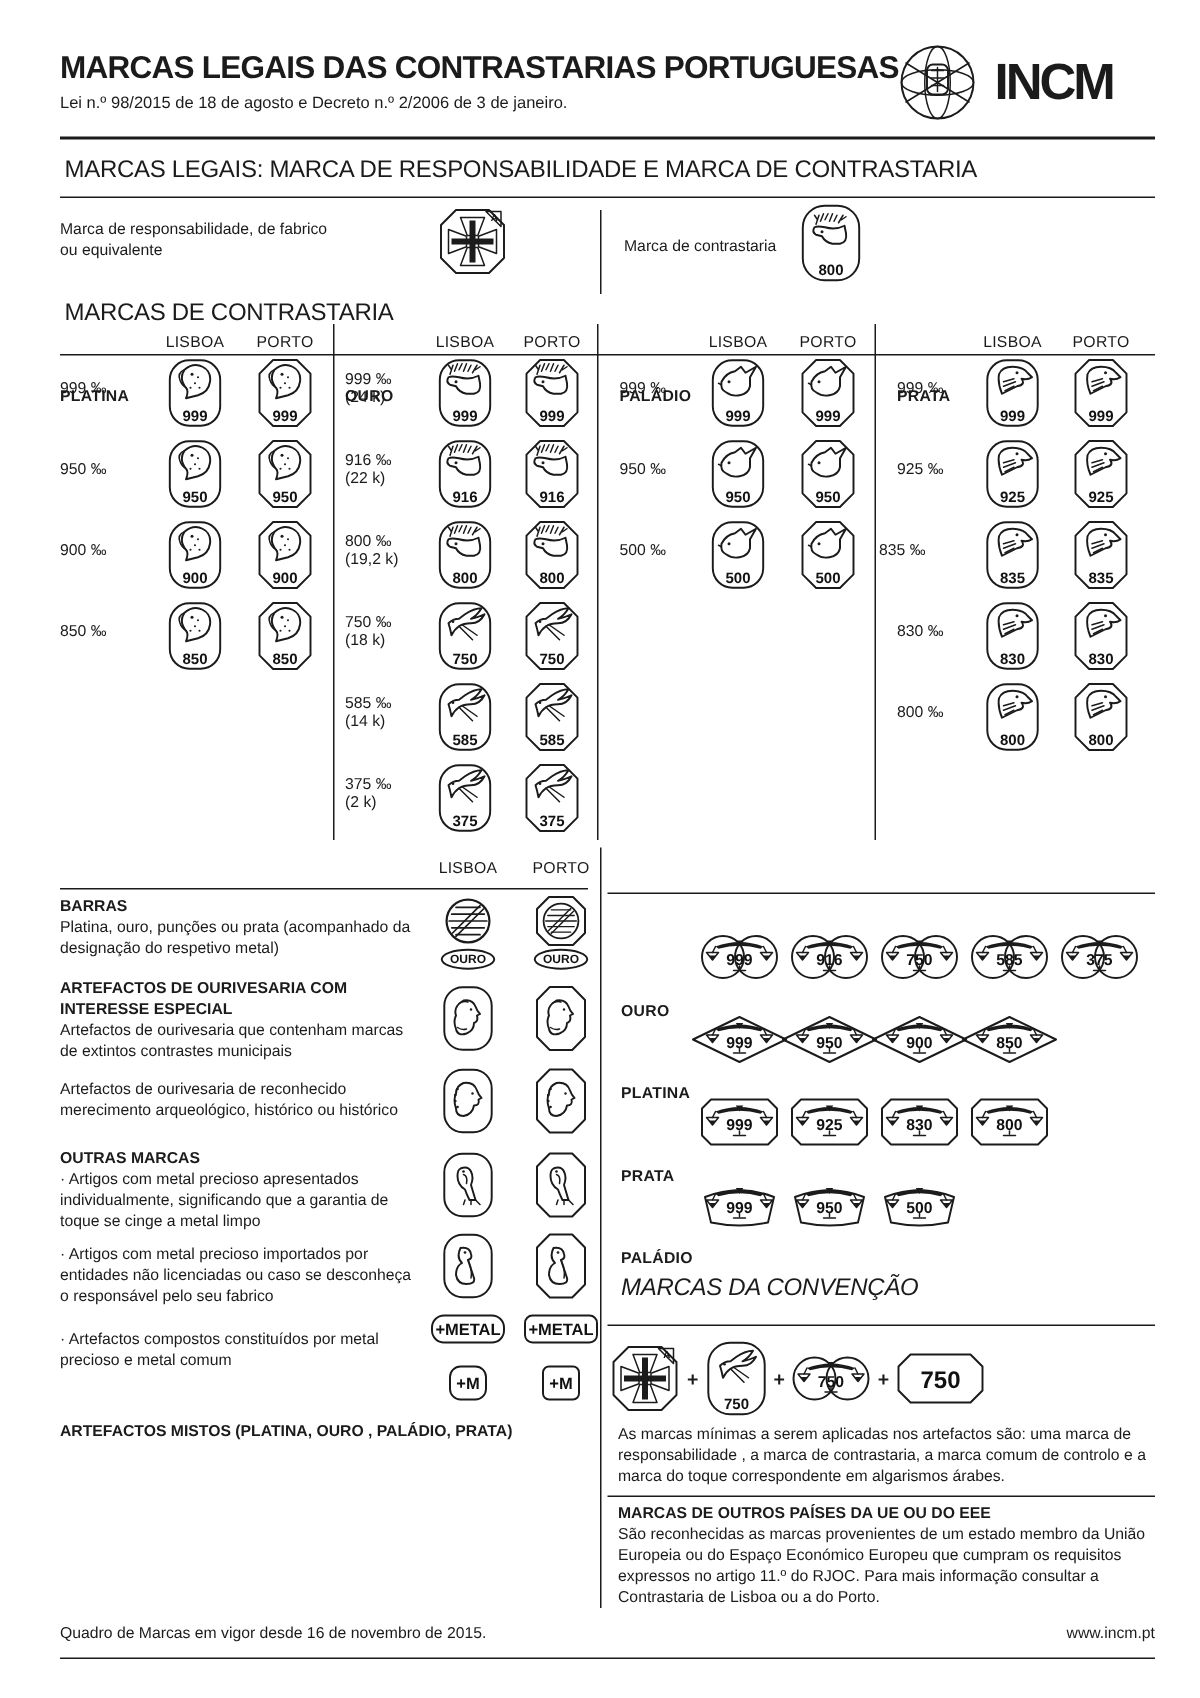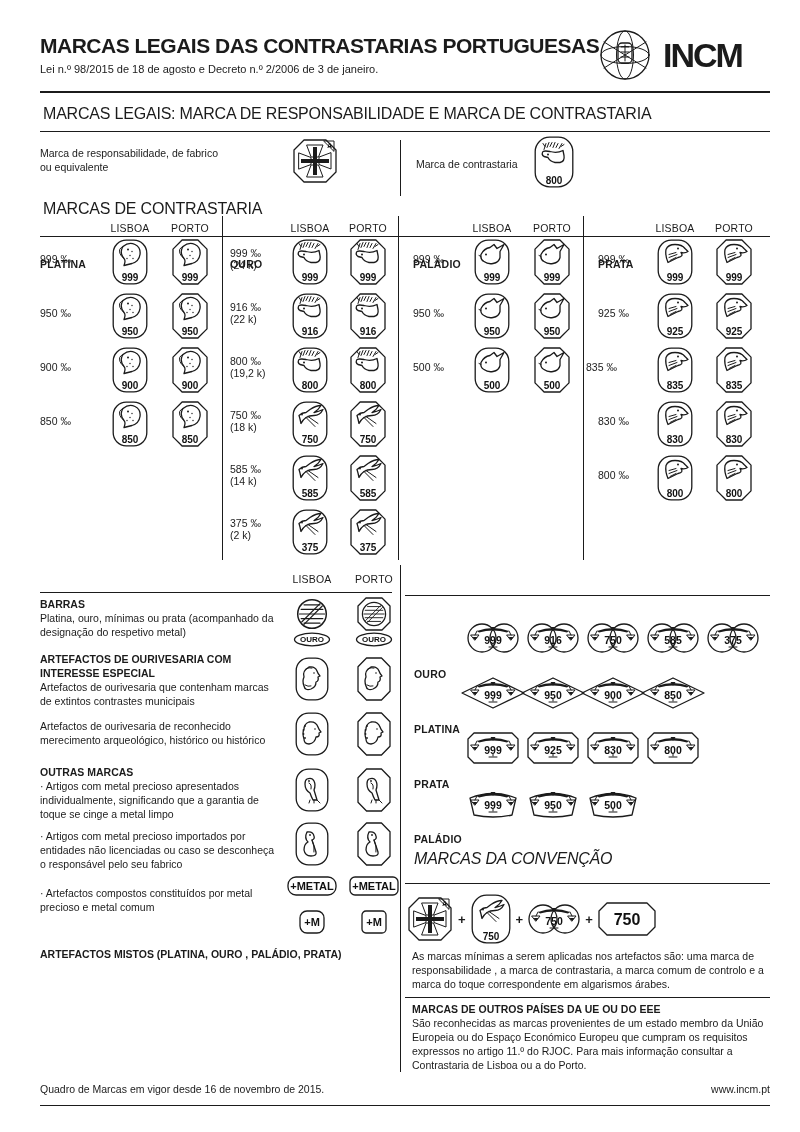--- a/index.html
+++ b/index.html
@@ -362,21 +362,21 @@
           <text x="18" y="41.5" class="num">800</text>
         </svg></div>
     </div>
 
   <div class="abs" style="left:40px;top:565px;width:352px;height:460px;" id="left-col">
       <div class="abs colhead ctr" style="left:242px;top:8px;width:60px;">LISBOA</div>
       <div class="abs colhead ctr" style="left:304px;top:8px;width:60px;">PORTO</div>
       <div class="rule1" style="left:0;width:352px;top:27px;"></div>
       <div class="abs" style="left:0;top:33px;width:238px;">
         <div class="txt b">BARRAS</div>
-        <div class="txt">Platina, ouro, mínimas ou prata (acompanhado da designação do respetivo metal)</div>
+        <div class="txt">Platina, ouro, punções ou prata (acompanhado da designação do respetivo metal)</div>
       </div>
       <div class="abs" style="left:256px;top:33px;"><svg width="32" height="32" viewBox="0 0 28 28">
           <use href="#s-bars" width="28" height="28"></use>
         </svg></div>
       <div class="abs" style="left:317px;top:32px;"><svg width="34" height="34" viewBox="0 0 34 34">
           <polygon class="st" points="9,1 25,1 33,9 33,25 25,33 9,33 1,25 1,9"></polygon>
           <use href="#s-bars" x="4" y="4" width="26" height="26"></use>
         </svg></div>
       <div class="abs" style="left:253px;top:67px;"><svg width="38" height="15" viewBox="0 0 38 15">
           <ellipse class="st" cx="19" cy="7.5" rx="17.5" ry="6.3"></ellipse>

